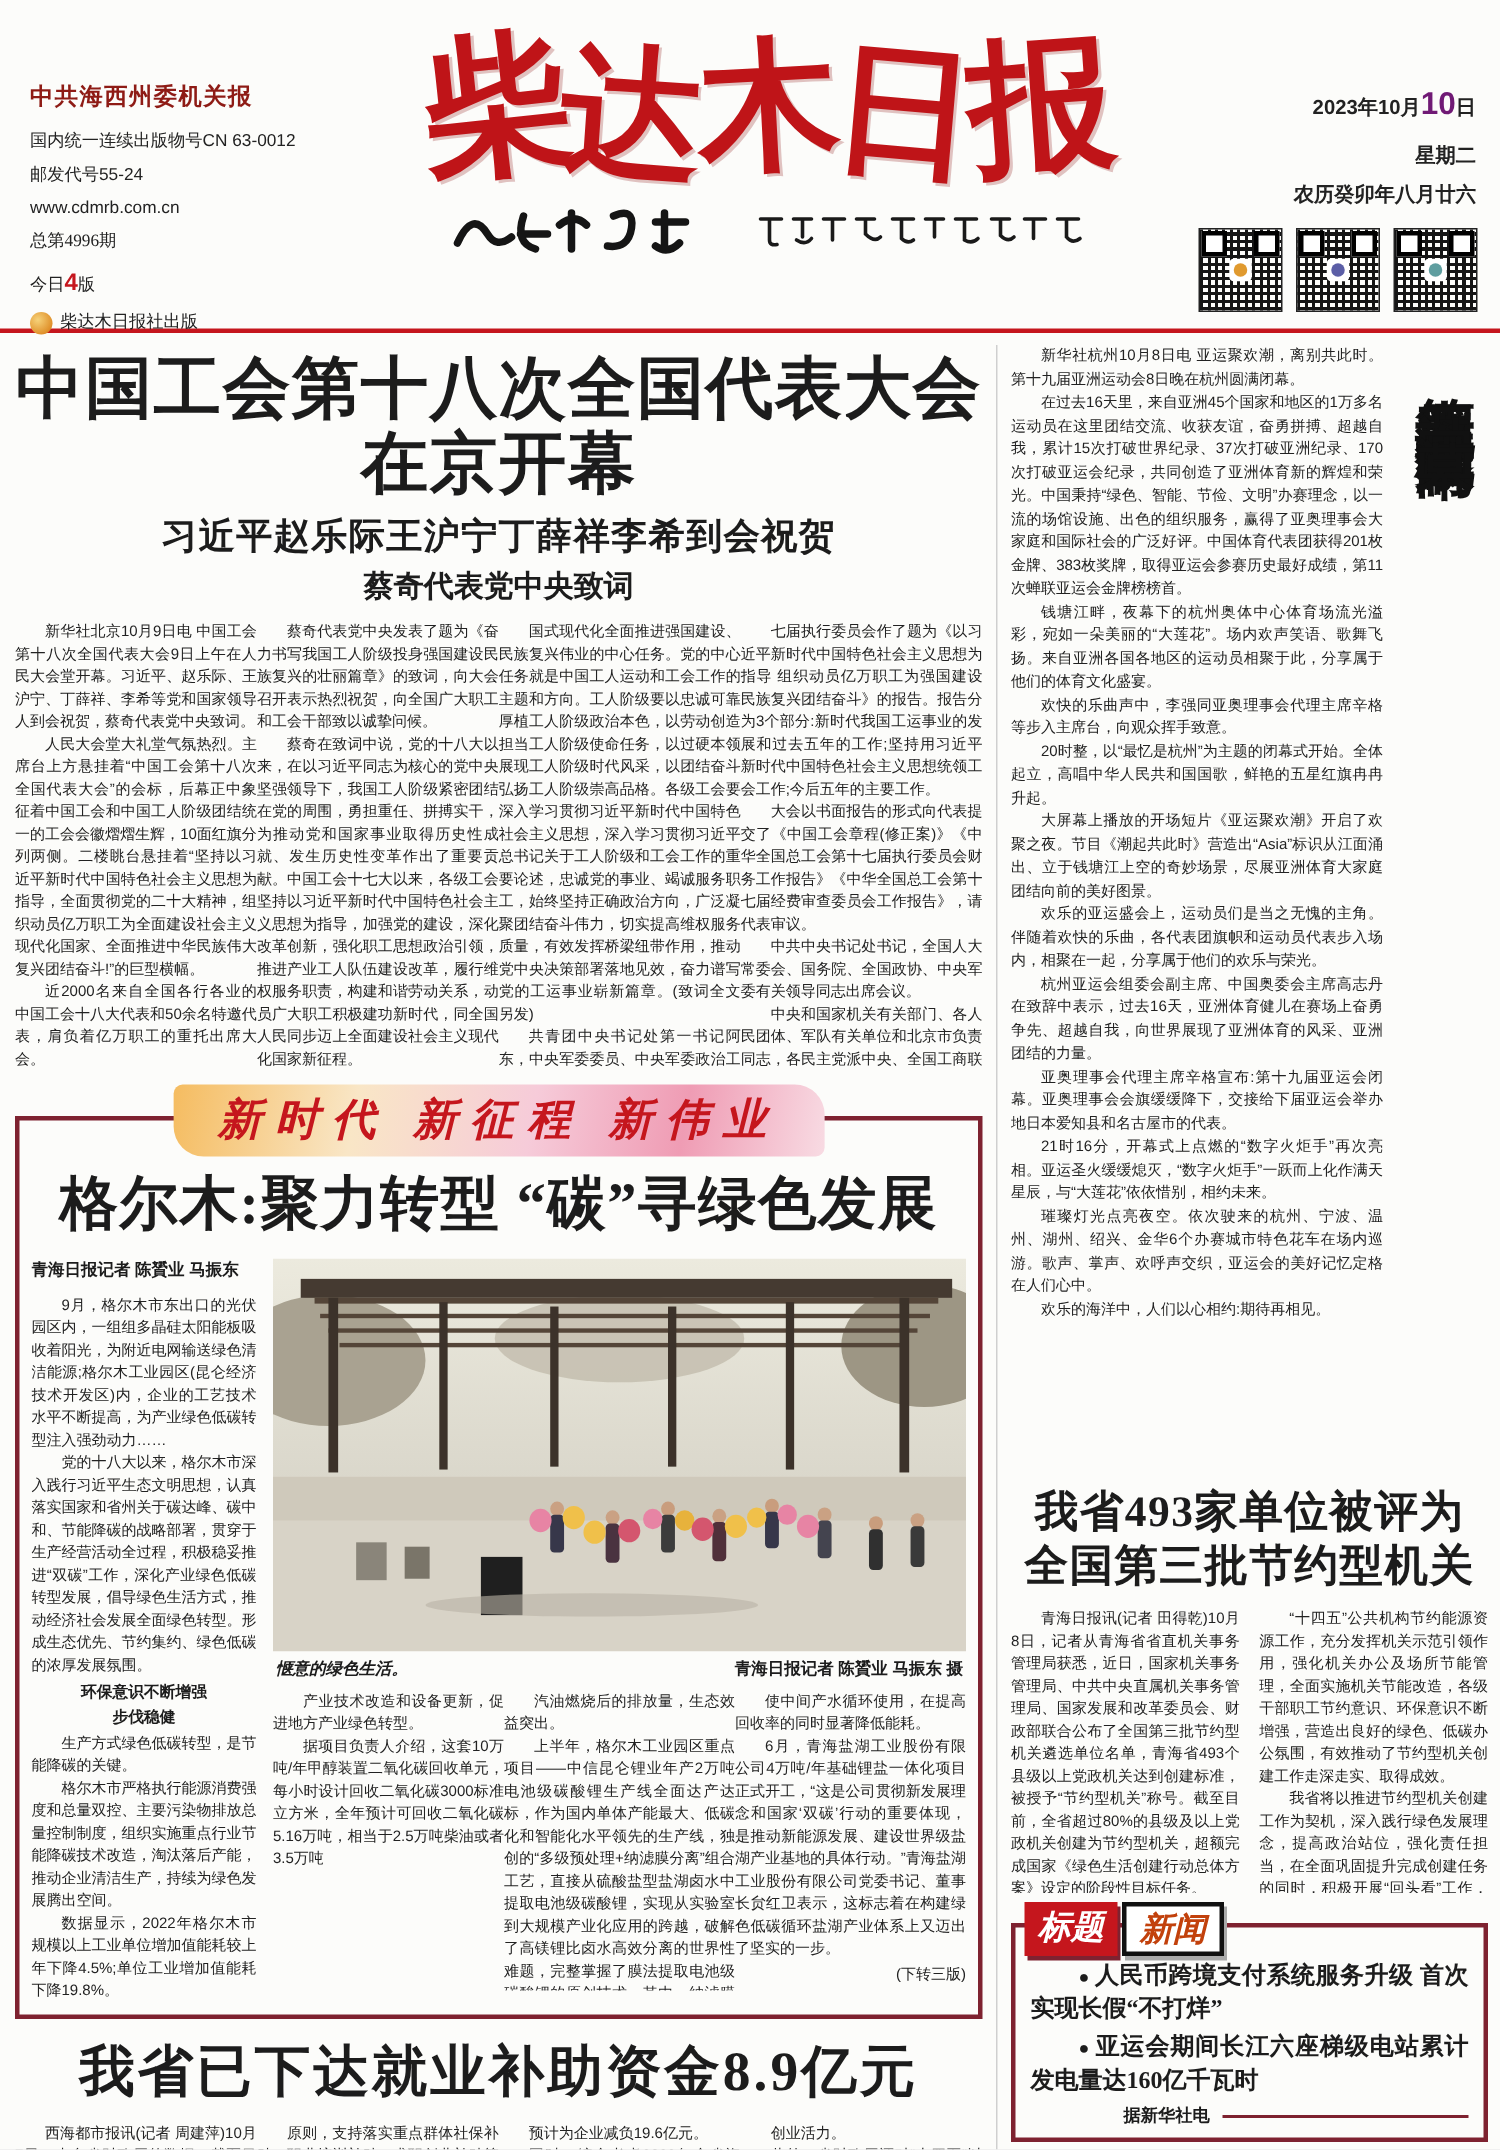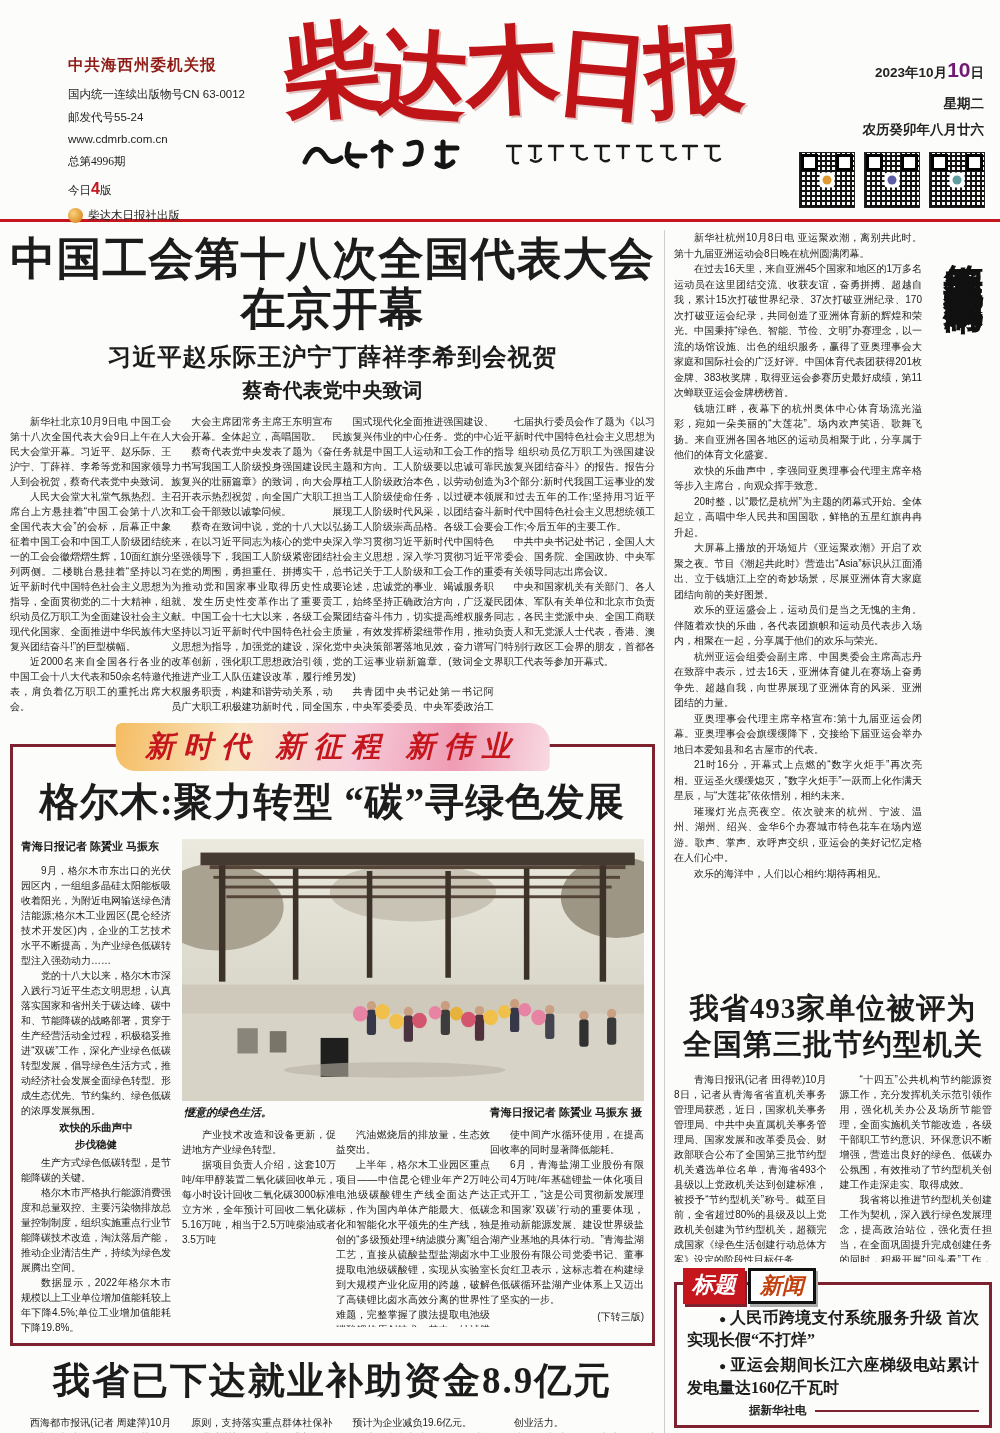--- a/index.html
+++ b/index.html
@@ -7,21 +7,21 @@
   .page {
     width:1000px; height:1433px; margin:0 auto; background:#fcfcfa;
     font-family:"Liberation Sans","DejaVu Sans",sans-serif; color:#1c1c1c;
     position:relative; overflow:hidden;
   }
   .serif { font-family:"Liberation Serif","DejaVu Serif",serif; }
   .red { color:#c5161d; }
 
   
   .mh { height:219px; position:relative; }
-  .mh-left { position:absolute; left:20px; top:50px; font-size:11.5px; line-height:1.95; color:#222;margin-left:48px; }
+  .mh-left { position:absolute; left:20px; top:50px; font-size:11.5px; line-height:1.95; color:#222; }
   .mh-left .org { font-size:15.5px; font-weight:900; color:#8e1b15; letter-spacing:1px; margin-bottom:3px; }
   .mh-left .pub { display:flex; align-items:center; gap:5px; }
   .logo-circle { width:15px; height:15px; border-radius:50%;
     background:radial-gradient(circle at 35% 35%, #f6d27a, #e0912b 70%, #b56a15); display:inline-block; }
   .mh-center { position:absolute; left:245px; top:22px; width:530px; text-align:center; }
   .brand { white-space:nowrap; }
   .brand-char { display:inline-block; font-family:"Liberation Serif","DejaVu Serif",serif;
     font-weight:900; font-size:95px; line-height:1.05; color:#bf1418;
     text-shadow:2px 2px 0 rgba(140,20,20,.25); letter-spacing:-4px; }
   .brand-char:nth-child(1){ transform:rotate(-6deg) scale(1.05); }
@@ -194,45 +194,45 @@
         <h1 class="lead-h1 serif">中国工会第十八次全国代表大会在京开幕</h1>
         <div class="lead-h2 serif">习近平赵乐际王沪宁丁薛祥李希到会祝贺</div>
         <div class="lead-h3 serif">蔡奇代表党中央致词</div>
         <div class="cols lead-cols">
           <div class="col">
               <p class="bp">新华社北京10月9日电 中国工会第十八次全国代表大会9日上午在人民大会堂开幕。习近平、赵乐际、王沪宁、丁薛祥、李希等党和国家领导人到会祝贺，蔡奇代表党中央致词。</p>
               <p class="bp">人民大会堂大礼堂气氛热烈。主席台上方悬挂着“中国工会第十八次全国代表大会”的会标，后幕正中象征着中国工会和中国工人阶级团结统一的工会会徽熠熠生辉，10面红旗分列两侧。二楼眺台悬挂着“坚持以习近平新时代中国特色社会主义思想为指导，全面贯彻党的二十大精神，组织动员亿万职工为全面建设社会主义现代化国家、全面推进中华民族伟大复兴团结奋斗!”的巨型横幅。</p>
               <p class="bp">近2000名来自全国各行各业的中国工会十八大代表和50余名特邀代表，肩负着亿万职工的重托出席大会。</p>
             </div>
           <div class="col">
-              <p class="bp">大会主席团常务主席王东明宣布大会开幕。全体起立，高唱国歌。</p>
               <p class="bp">蔡奇代表党中央发表了题为《奋力书写我国工人阶级投身强国建设民族复兴的壮丽篇章》的致词，向大会召开表示热烈祝贺，向全国广大职工和工会干部致以诚挚问候。</p>
               <p class="bp">蔡奇在致词中说，党的十八大以来，在以习近平同志为核心的党中央坚强领导下，我国工人阶级紧密团结在党的周围，勇担重任、拼搏实干，为推动党和国家事业取得历史性成就、发生历史性变革作出了重要贡献。中国工会十七大以来，各级工会坚持以习近平新时代中国特色社会主义思想为指导，加强党的建设，深化改革创新，强化职工思想政治引领，推进产业工人队伍建设改革，履行维权服务职责，构建和谐劳动关系，动员广大职工积极建功新时代，同全国人民同步迈上全面建设社会主义现代化国家新征程。</p>
             </div>
           <div class="col">
               <p class="bp">国式现代化全面推进强国建设、民族复兴伟业的中心任务。党的中心任务就是中国工人运动和工会工作的主题和方向。工人阶级要以忠诚可靠厚植工人阶级政治本色，以劳动创造担当工人阶级使命任务，以过硬本领展现工人阶级时代风采，以团结奋斗弘扬工人阶级崇高品格。各级工会要深入学习贯彻习近平新时代中国特色社会主义思想，深入学习贯彻习近平总书记关于工人阶级和工会工作的重要论述，忠诚党的事业、竭诚服务职工，始终坚持正确政治方向，广泛凝聚团结奋斗伟力，切实提高维权服务质量，有效发挥桥梁纽带作用，推动党中央决策部署落地见效，奋力谱写党的工运事业崭新篇章。(致词全文另发)</p>
               <p class="bp">共青团中央书记处第一书记阿东，中央军委委员、中央军委政治工作部主任苗华，先后代表人民团体和解放军、武警部队向大会致贺词。</p>
             </div>
           <div class="col">
               <p class="bp">七届执行委员会作了题为《以习近平新时代中国特色社会主义思想为指导 组织动员亿万职工为强国建设民族复兴团结奋斗》的报告。报告分为3个部分:新时代我国工运事业的发展和过去五年的工作;坚持用习近平新时代中国特色社会主义思想统领工会工作;今后五年的主要工作。</p>
+              <p class="bp">大会以书面报告的形式向代表提交了《中国工会章程(修正案)》《中华全国总工会第十七届执行委员会财务工作报告》《中华全国总工会第十七届经费审查委员会工作报告》，请代表审议。</p>
               <p class="bp">中共中央书记处书记，全国人大常委会、国务院、全国政协、中央军委有关领导同志出席会议。</p>
               <p class="bp">中央和国家机关有关部门、各人民团体、军队有关单位和北京市负责同志，各民主党派中央、全国工商联负责人和无党派人士代表，香港、澳门特别行政区工会界的朋友，首都各界职工代表等参加开幕式。</p>
             </div>
         </div>
       </section>
 
       <section class="gem-box">
         <div class="gem-banner serif">新时代 新征程 新伟业</div>
         <h2 class="gem-h2 serif">格尔木:聚力转型 “碳”寻绿色发展</h2>
         <div class="gem-body">
           <div class="gem-col1">
             <div class="byline">青海日报记者 陈贇业 马振东</div>
             <p class="bp">9月，格尔木市东出口的光伏园区内，一组组多晶硅太阳能板吸收着阳光，为附近电网输送绿色清洁能源;格尔木工业园区(昆仑经济技术开发区)内，企业的工艺技术水平不断提高，为产业绿色低碳转型注入强劲动力……</p>
             <p class="bp">党的十八大以来，格尔木市深入践行习近平生态文明思想，认真落实国家和省州关于碳达峰、碳中和、节能降碳的战略部署，贯穿于生产经营活动全过程，积极稳妥推进“双碳”工作，深化产业绿色低碳转型发展，倡导绿色生活方式，推动经济社会发展全面绿色转型。形成生态优先、节约集约、绿色低碳的浓厚发展氛围。</p>
-            <div class="subhead">欢快的乐曲声中</div>
+            <div class="subhead">环保意识不断增强</div>
             <div class="subhead">步伐稳健</div>
             <p class="bp">生产方式绿色低碳转型，是节能降碳的关键。</p>
             <p class="bp">格尔木市严格执行能源消费强度和总量双控、主要污染物排放总量控制制度，组织实施重点行业节能降碳技术改造，淘汰落后产能，推动企业清洁生产，持续为绿色发展腾出空间。</p>
             <p class="bp">数据显示，2022年格尔木市规模以上工业单位增加值能耗较上年下降4.5%;单位工业增加值能耗下降19.8%。</p>
 
           </div>
           <div class="gem-right">
             <svg class="photo" viewBox="0 0 500 270" preserveAspectRatio="none">
               <defs>
                 <linearGradient id="sky" x1="0" y1="0" x2="0" y2="1">

